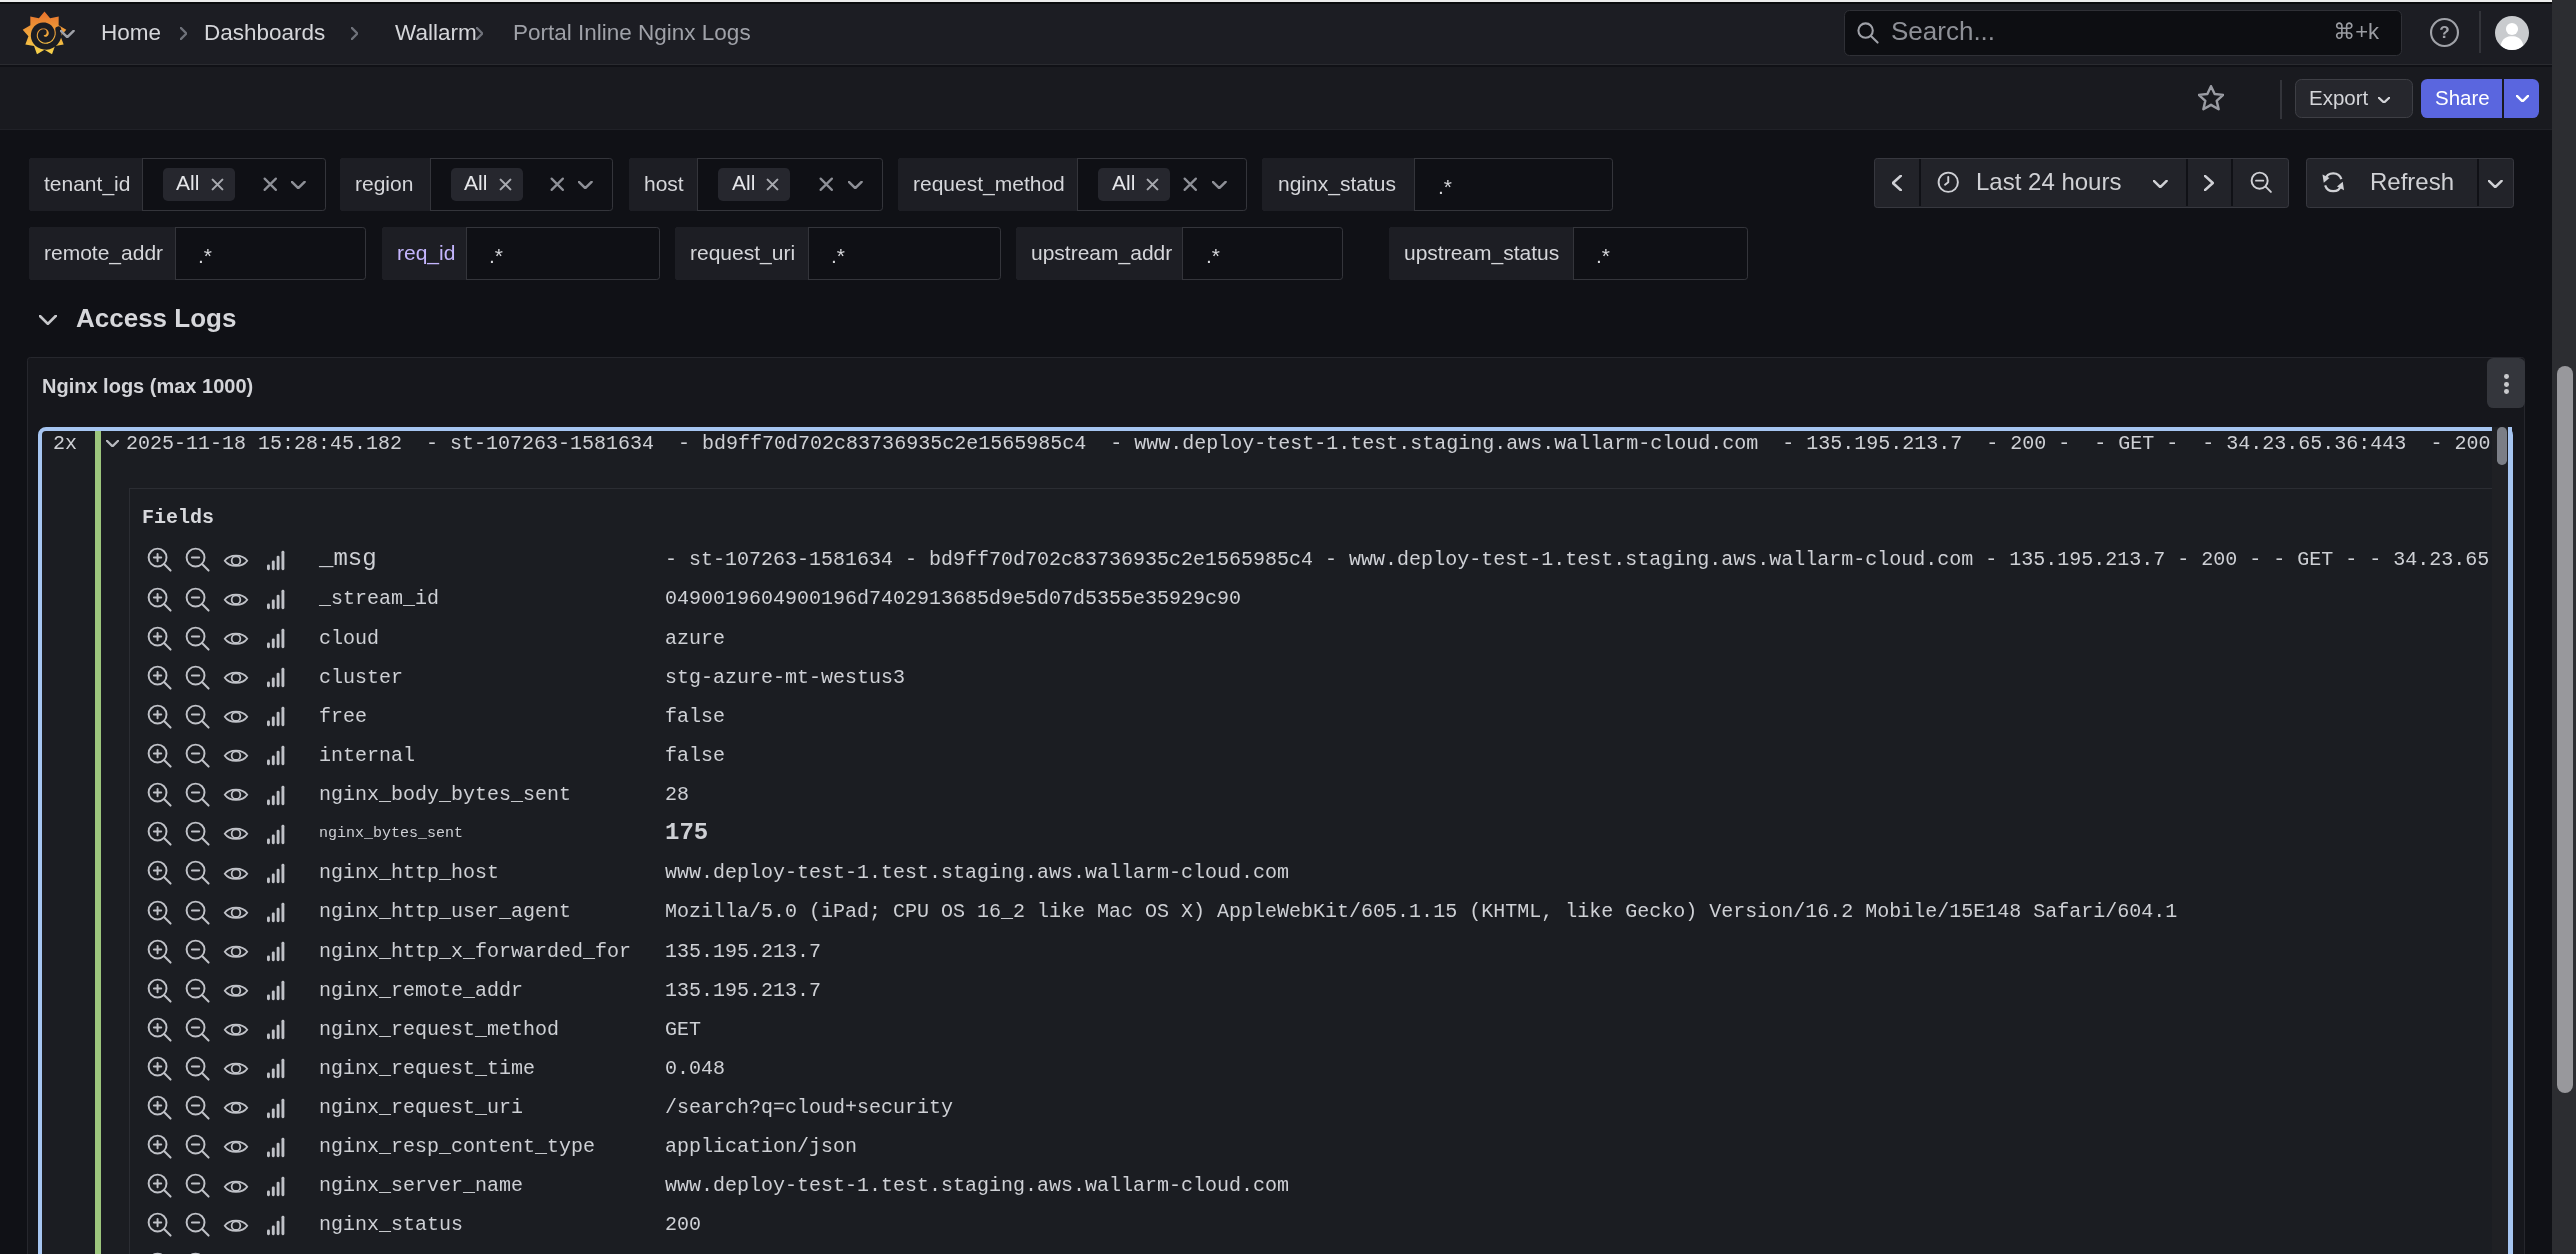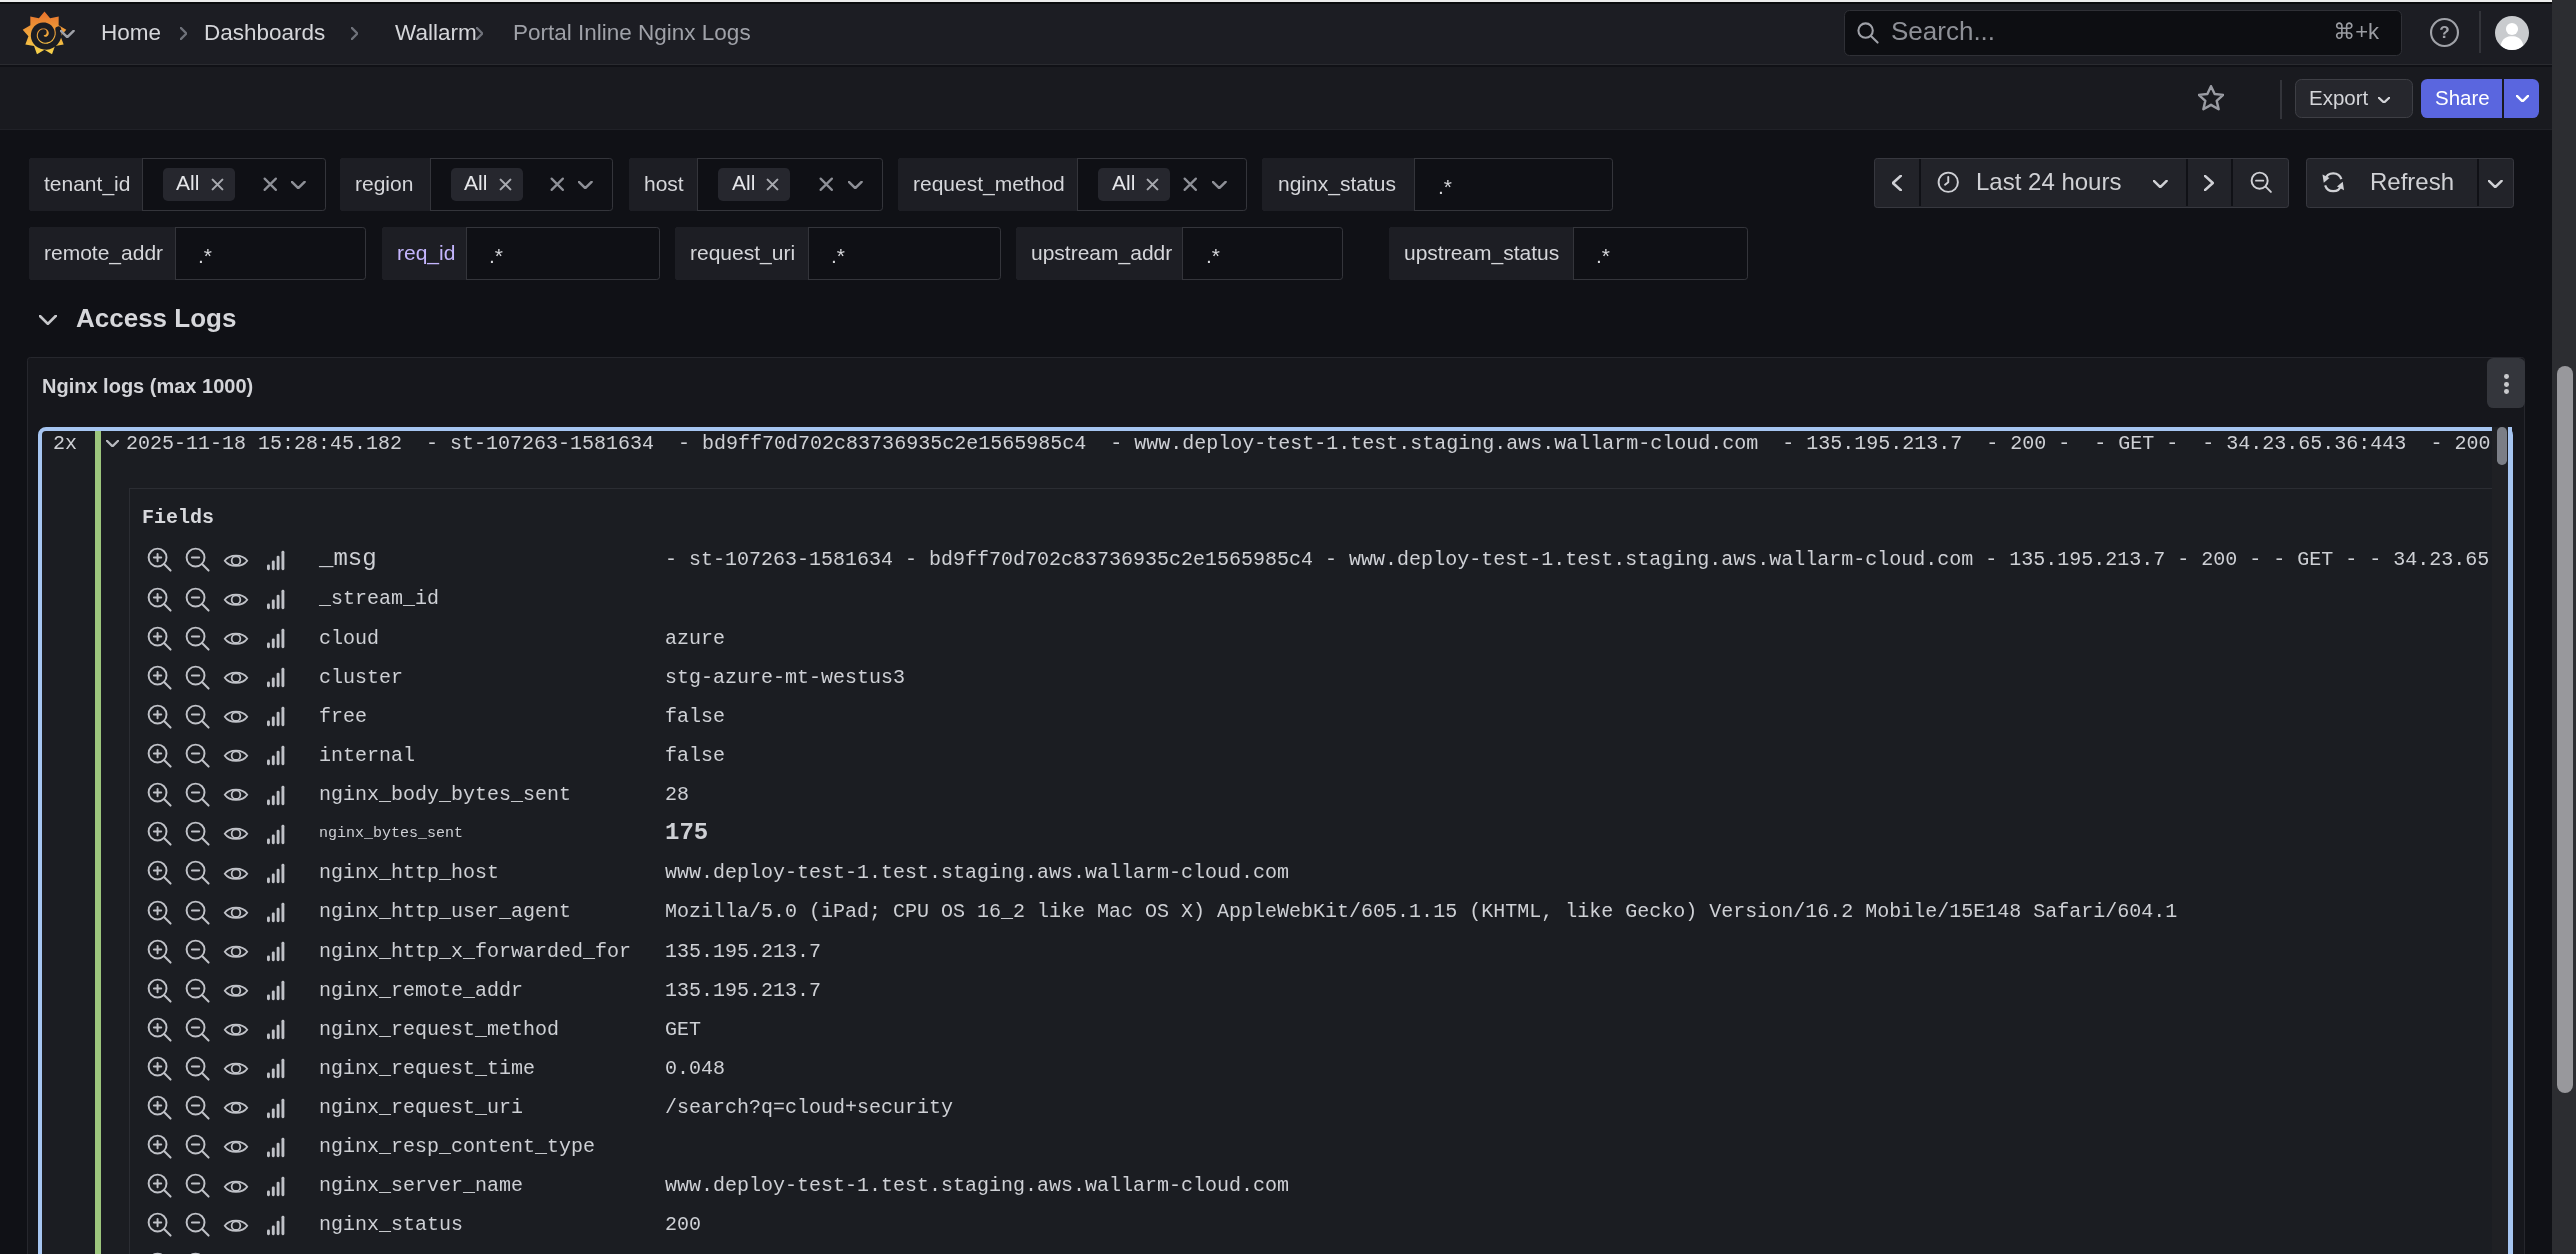--- a/index.html
+++ b/index.html
@@ -236,20 +236,21 @@
       <path d="M2 12 C8 3.5 24 3.5 30 12 C24 20.5 8 20.5 2 12 Z" stroke="#c0c2c8" stroke-width="2.2"></path>
       <circle cx="16" cy="12" r="5.4" stroke="#c0c2c8" stroke-width="2.2"></circle>
     </svg>
 <svg style="position:absolute;left:267px;top:589px" width="17.7" height="21" viewBox="0 0 22 26" fill="none" xmlns="http://www.w3.org/2000/svg">
       <rect x="0" y="18" width="3.6" height="7" fill="#c0c2c8" rx="1.6"></rect>
       <rect x="6" y="13" width="3.6" height="12" fill="#c0c2c8" rx="1.6"></rect>
       <rect x="12" y="7" width="3.6" height="18" fill="#c0c2c8" rx="1.6"></rect>
       <rect x="18" y="1" width="3.6" height="24" fill="#c0c2c8" rx="1.6"></rect>
     </svg>
 <div style="position:absolute;left:319px;top:599px;transform:translateY(-54%);font-family:'Liberation Mono',monospace;font-size:20px;font-weight:400;color:#ced0d5;letter-spacing:0;white-space:pre;">_stream_id</div>
+<div style="position:absolute;left:665px;top:599px;transform:translateY(-54%);font-family:'Liberation Mono',monospace;font-size:20px;font-weight:400;color:#ced0d5;letter-spacing:0;white-space:pre;width:1827px;overflow:hidden;">0490019604900196d7402913685d9e5d07d5355e35929c90</div>
 <svg style="position:absolute;left:147px;top:626px" width="26" height="26" viewBox="0 0 32 32" fill="none" xmlns="http://www.w3.org/2000/svg">
       <circle cx="13" cy="13" r="11" stroke="#c0c2c8" stroke-width="2.4"></circle>
       <path d="M21 21 L29 29" stroke="#c0c2c8" stroke-width="2.5" stroke-linecap="round"></path>
       <path d="M8.5 13 L17.5 13 M13 8.5 L13 17.5" stroke="#c0c2c8" stroke-width="2.4" stroke-linecap="round"></path>
     </svg>
 <svg style="position:absolute;left:185px;top:626px" width="26" height="26" viewBox="0 0 32 32" fill="none" xmlns="http://www.w3.org/2000/svg">
       <circle cx="13" cy="13" r="11" stroke="#c0c2c8" stroke-width="2.4"></circle>
       <path d="M21 21 L29 29" stroke="#c0c2c8" stroke-width="2.5" stroke-linecap="round"></path>
       <path d="M8.5 13 L17.5 13" stroke="#c0c2c8" stroke-width="2.4" stroke-linecap="round"></path>
     </svg>
@@ -543,20 +544,21 @@
       <path d="M2 12 C8 3.5 24 3.5 30 12 C24 20.5 8 20.5 2 12 Z" stroke="#c0c2c8" stroke-width="2.2"></path>
       <circle cx="16" cy="12" r="5.4" stroke="#c0c2c8" stroke-width="2.2"></circle>
     </svg>
 <svg style="position:absolute;left:267px;top:1137px" width="17.7" height="21" viewBox="0 0 22 26" fill="none" xmlns="http://www.w3.org/2000/svg">
       <rect x="0" y="18" width="3.6" height="7" fill="#c0c2c8" rx="1.6"></rect>
       <rect x="6" y="13" width="3.6" height="12" fill="#c0c2c8" rx="1.6"></rect>
       <rect x="12" y="7" width="3.6" height="18" fill="#c0c2c8" rx="1.6"></rect>
       <rect x="18" y="1" width="3.6" height="24" fill="#c0c2c8" rx="1.6"></rect>
     </svg>
 <div style="position:absolute;left:319px;top:1147px;transform:translateY(-54%);font-family:'Liberation Mono',monospace;font-size:20px;font-weight:400;color:#ced0d5;letter-spacing:0;white-space:pre;">nginx_resp_content_type</div>
+<div style="position:absolute;left:665px;top:1147px;transform:translateY(-54%);font-family:'Liberation Mono',monospace;font-size:20px;font-weight:400;color:#ced0d5;letter-spacing:0;white-space:pre;width:1827px;overflow:hidden;">application/json</div>
 <svg style="position:absolute;left:147px;top:1173px" width="26" height="26" viewBox="0 0 32 32" fill="none" xmlns="http://www.w3.org/2000/svg">
       <circle cx="13" cy="13" r="11" stroke="#c0c2c8" stroke-width="2.4"></circle>
       <path d="M21 21 L29 29" stroke="#c0c2c8" stroke-width="2.5" stroke-linecap="round"></path>
       <path d="M8.5 13 L17.5 13 M13 8.5 L13 17.5" stroke="#c0c2c8" stroke-width="2.4" stroke-linecap="round"></path>
     </svg>
 <svg style="position:absolute;left:185px;top:1173px" width="26" height="26" viewBox="0 0 32 32" fill="none" xmlns="http://www.w3.org/2000/svg">
       <circle cx="13" cy="13" r="11" stroke="#c0c2c8" stroke-width="2.4"></circle>
       <path d="M21 21 L29 29" stroke="#c0c2c8" stroke-width="2.5" stroke-linecap="round"></path>
       <path d="M8.5 13 L17.5 13" stroke="#c0c2c8" stroke-width="2.4" stroke-linecap="round"></path>
     </svg>

